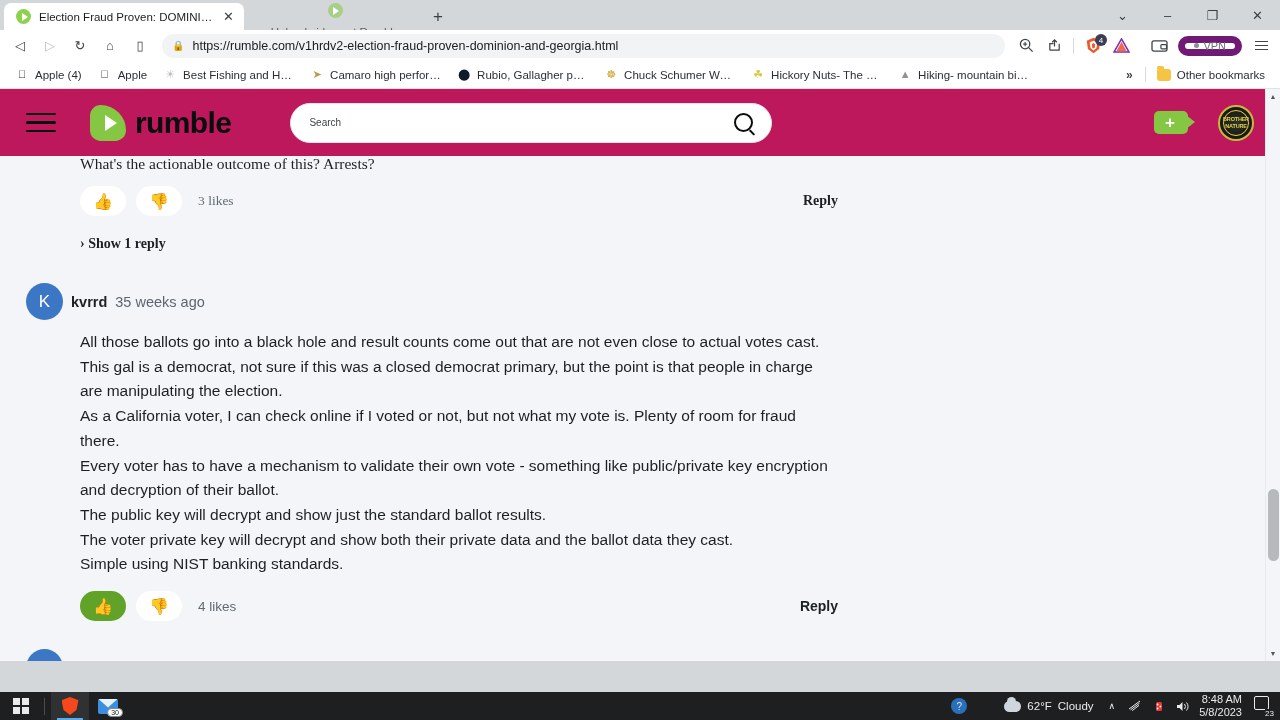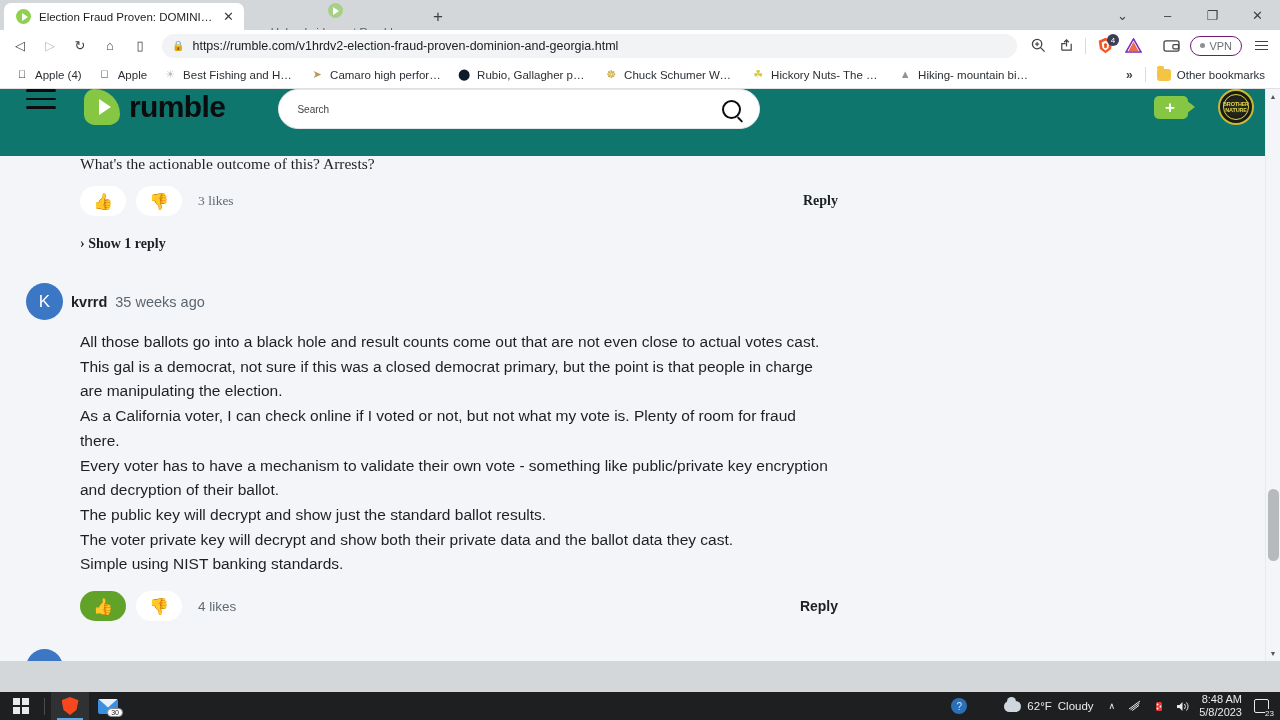--- a/index.html
+++ b/index.html
@@ -75,21 +75,21 @@
   .tools { display: flex; align-items: center; gap: 2px; }
   .tool { width: 26px; height: 26px; display: flex; align-items: center; justify-content: center;
           color: #3f4447; font-size: 13px; position: relative; }
   .brave-lion { width: 17px; height: 17px; position: relative; }
   .badge {
     position: absolute; top: -3px; right: -5px; min-width: 12px; height: 12px;
     border-radius: 6px; background: #3b3e54; color: #fff; font-size: 8px;
     display: flex; align-items: center; justify-content: center; padding: 0 2px;
   }
   .vpn-pill {
-    height: 20px; border: 1px solid #701a75; border-radius: 11px;
+    height: 20px; border: 7px solid #701a75; border-radius: 11px;
     display: flex; align-items: center; gap: 4px; padding: 0 9px;
     font-size: 11px; color: #6b7075; margin: 0 4px;
   }
   .vpn-dot { width: 5px; height: 5px; border-radius: 50%; background: #8b9096; }
   .hamb-tool { display: flex; flex-direction: column; gap: 2.5px; }
   .hamb-tool span { display: block; width: 13px; height: 1.5px; background: #3f4447; }
 
   
   .bookmarks {
     height: 28px; background: #ffffff; display: flex; align-items: center;
@@ -104,22 +104,22 @@
   .chev { padding: 3px 8px; font-size: 12px; color: #3f4447; font-weight: bold; }
   .bm-sep { width: 1px; height: 15px; background: #dadcde; margin: 0 4px; }
   .folder { width: 15px; height: 12px; background: #f6c445; border-radius: 1.5px 3px 3px 3px;
             position: relative; }
   .folder:before { content:""; position:absolute; top:-3px; left:0; width:7px; height:3px;
             background:#f6c445; border-radius:1.5px 1.5px 0 0; }
 
   
   .page { height: 572px; background: #f4f5f8; position: relative; overflow: hidden; }
   .rumble-header {
-    height: 67px; background: #0f766e; display: flex; align-items: flex-start;
-    padding: 0 26px; gap: 0;
+    height: 67px; background: #be185d; display: flex; align-items: center;
+    padding: 0 26px; gap: 6px;
   }
   .hamburger { display: flex; flex-direction: column; gap: 6px; width: 30px; margin-right: 28px; }
   .hamburger span { display: block; height: 2.5px; background: #0b0c0d; border-radius: 2px; }
   .logo { display: flex; align-items: center; gap: 9px; }
   .logo-mark {
     width: 36px; height: 36px; background: #85c742;
     border-radius: 11px 26px 11px 11px;
     display: flex; align-items: center; justify-content: center;
     transform: rotate(0deg);
   }
@@ -249,21 +249,21 @@
               font-size:7px; border-radius:7px; padding:0 3px; border:1px solid #888; }
   .tb-right { margin-left: auto; display: flex; align-items: center; gap: 0; padding-right: 4px; }
   .tb-item { display:flex; align-items:center; gap:6px; padding: 0 7px; font-size: 11.5px; }
   .weather-cloud { width: 17px; height: 11px; background: #cfd6dd; border-radius: 7px;
               position: relative; }
   .weather-cloud:before { content:""; position:absolute; width:9px; height:9px; background:#cfd6dd;
               border-radius:50%; top:-4px; left:3px; }
   .tb-ico { width: 24px; height: 28px; display: flex; align-items: center; justify-content: center;
               font-size: 12px; }
   .clock { text-align: right; line-height: 13px; font-size: 11px; padding: 0 8px 0 4px; }
-  .notif-icon { position: relative; width: 22px; height: 20px; display:flex; align-items:center;
+  .notif-icon { position: relative; width: 22px; height: 20px; display:flex; 
               justify-content:center; }
   .notif-box { width: 15px; height: 14px; border: 1.5px solid #e8eaec; border-radius: 2px; }
   .notif-num { position: absolute; bottom: -2px; right: -2px; background:#1e1f21; color:#e8eaec;
               font-size: 8px; }
   .circle-q {
     width: 16px; height: 16px; border-radius: 50%; background: #2a6fb8; color: #cfe6ff;
     font-size: 10px; display:flex; align-items:center; justify-content:center;
   }
   .tb-caret { font-size: 9px; padding: 0 8px; }
 </style>

